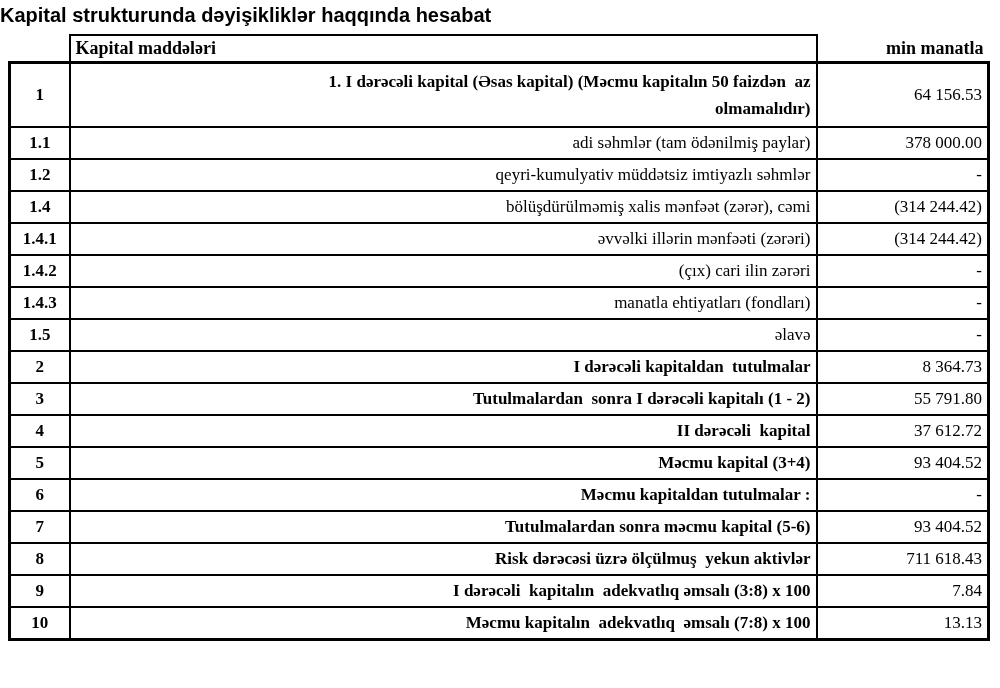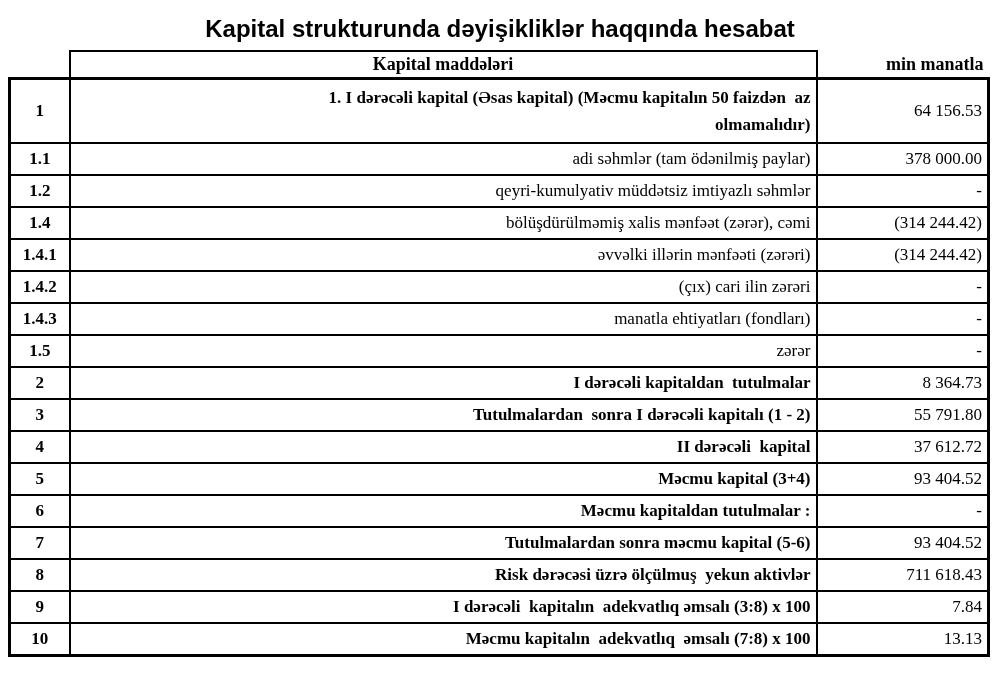--- a/index.html
+++ b/index.html
@@ -13,23 +13,23 @@
     overflow: hidden;
   }
   .page {
     width: 1000px;
     height: 688px;
     box-sizing: border-box;
   }
   .title {
     font-family: "Liberation Sans", sans-serif;
     font-weight: bold;
-    font-size: 24px;
-    text-align: center;
-    padding-top: 15px;
+    font-size: 20px;
+    text-align: left;
+    padding-top: 4px;
     margin-bottom: 7px;
     letter-spacing: 0px;
   }
   table.report {
     border-collapse: collapse;
     table-layout: fixed;
     width: 982px;
     margin-left: 8px;
   }
   col.c-no    { width: 60px; }
@@ -45,21 +45,21 @@
   
   tr.hdr-row td {
     border: none;
     height: 23px;
     font-weight: bold;
     font-size: 18px;
     background: transparent;
   }
   tr.hdr-row td.hdr-box {
     border: 2px solid #000;
-    text-align: center;
+    text-align: left;
   }
   tr.hdr-row td.hdr-unit {
     text-align: right;
     padding-right: 5px;
   }
   
   tr.body-row td:first-child { border-left-width: 3px; }
   tr.body-row td:last-child  { border-right-width: 3px; }
   tr.first-body td { border-top-width: 3px; }
   tr.last-body td  { border-bottom-width: 3px; }
@@ -138,21 +138,21 @@
     <td class="label-cell">(çıx) cari ilin zərəri</td>
     <td class="value-cell">-</td>
   </tr>
         <tr class="body-row">
     <td class="no-cell">1.4.3</td>
     <td class="label-cell">manatla ehtiyatları (fondları)</td>
     <td class="value-cell">-</td>
   </tr>
         <tr class="body-row">
     <td class="no-cell">1.5</td>
-    <td class="label-cell">zərər</td>
+    <td class="label-cell">əlavə</td>
     <td class="value-cell">-</td>
   </tr>
         <tr class="body-row bold-row">
     <td class="no-cell">2</td>
     <td class="label-cell">I dərəcəli kapitaldan  tutulmalar</td>
     <td class="value-cell">8 364.73</td>
   </tr>
         <tr class="body-row bold-row">
     <td class="no-cell">3</td>
     <td class="label-cell">Tutulmalardan  sonra I dərəcəli kapitalı (1 - 2)</td>

